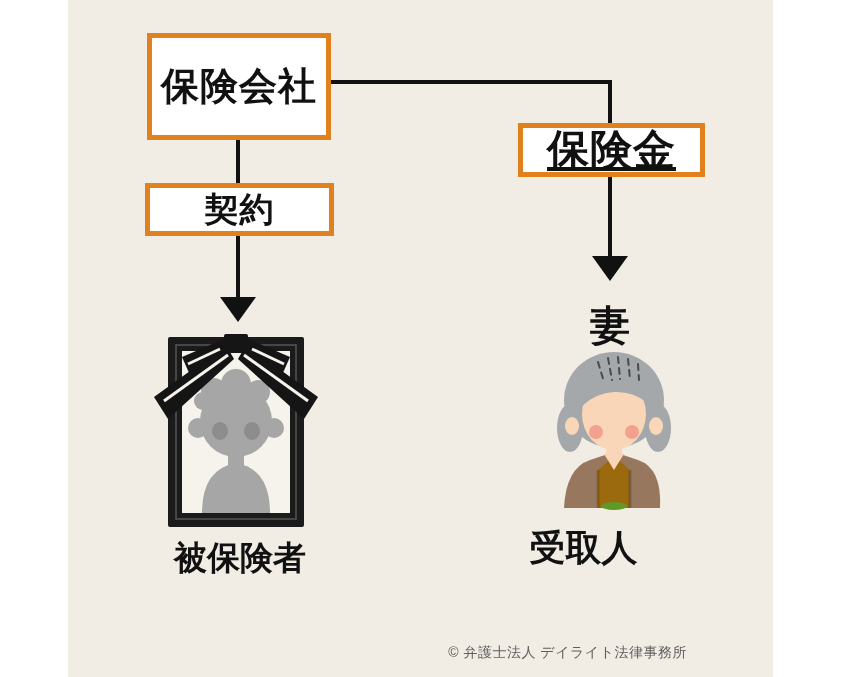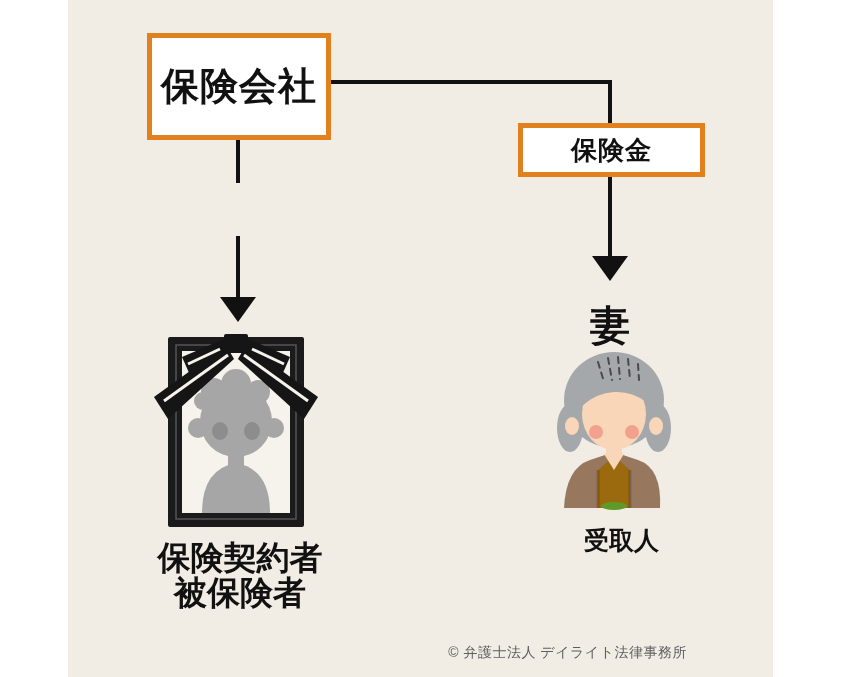--- a/index.html
+++ b/index.html
@@ -16,41 +16,41 @@
   .obox{
     position:absolute;box-sizing:border-box;
     background:var(--box-fill,#ffffff);
     border:5px solid var(--box-border,#e0811e);
     display:flex;align-items:center;justify-content:center;
     font-weight:700;letter-spacing:1px;
     z-index:3;
   }
   .box-insurer{left:147px;top:33px;width:184px;height:107px;font-size:38px;}
   .box-contract{left:145px;top:183px;width:189px;height:53px;font-size:34px;}
-  .box-benefit{left:518px;top:123px;width:187px;height:54px;font-size:26px;}
+  .box-benefit{left:518px;top:123px;width:187px;height:54px;font-size:42px;text-decoration:underline;}
 
   .line{position:absolute;background:var(--line,#111111);z-index:1;}
   .vline-a{left:236px;top:140px;width:4px;height:43px;}
   .vline-b{left:236px;top:236px;width:4px;height:62px;}
   .hline{left:331px;top:80px;width:279px;height:4px;}
   .vline-c{left:608px;top:80px;width:4px;height:43px;}
   .vline-d{left:608px;top:177px;width:4px;height:80px;}
 
   .arrowhead{
     position:absolute;width:0;height:0;z-index:2;
     border-left:18px solid transparent;
     border-right:18px solid transparent;
     border-top:25px solid var(--line,#111111);
   }
   .arrow-a{left:220px;top:297px;}
   .arrow-b{left:592px;top:256px;}
 
   .label{position:absolute;font-weight:700;text-align:center;z-index:2;}
   .wife-label{left:535px;top:298px;width:150px;font-size:40px;}
-  .beneficiary-label{left:529px;top:524px;width:185px;font-size:25px;text-align:center;}
+  .beneficiary-label{left:491px;top:524px;width:185px;font-size:36px;text-align:center;}
   .caption-deceased{left:100px;top:540px;width:280px;font-size:33px;line-height:35px;}
 
   .photo-illustration{position:absolute;left:150px;top:333px;width:170px;height:200px;z-index:2;}
   .woman-illustration{position:absolute;left:552px;top:348px;width:124px;height:162px;z-index:2;}
 
   .copyright{
     position:absolute;right:71px;top:644px;
     font-size:14px;font-weight:400;
     color:var(--copyright-text,#5f5f5f);
     letter-spacing:0.5px;z-index:2;
@@ -82,20 +82,23 @@
   <div class="line vline-a"></div>
   <div class="line vline-b"></div>
   <div class="arrowhead arrow-a"></div>
   <div class="line hline"></div>
   <div class="line vline-c"></div>
   <div class="line vline-d"></div>
   <div class="arrowhead arrow-b"></div>
 
   <div class="obox box-insurer">
     <span>保険会社</span>
+  </div>
+  <div class="obox box-contract">
+    <span>契約</span>
   </div>
   <div class="obox box-benefit">
     <span>保険金</span>
   </div>
 
   <svg class="photo-illustration" viewBox="0 0 170 200" aria-hidden="true">
     <rect class="f-frame" x="18" y="4" width="136" height="190" rx="2"></rect>
     <rect class="f-frameline" x="26" y="12" width="120" height="174"></rect>
     <rect class="f-mat" x="32" y="18" width="108" height="162"></rect>
 
@@ -146,18 +149,17 @@
     <polygon class="f-shirt" points="46,160 46,122 62,108 78,122 78,160"></polygon>
     <polygon class="f-skin" points="52,106 62,102 72,106 62,122"></polygon>
     <ellipse class="f-green" cx="62" cy="158" rx="13" ry="4"></ellipse>
     <path class="s-edge" d="M 46 160 L 46 122"></path>
     <path class="s-edge" d="M 78 160 L 78 122"></path>
   </svg>
 
   <div class="label wife-label">妻</div>
   <div class="label beneficiary-label">受取人</div>
   <div class="label caption-deceased">
-    <div>保険契約者</div>
     <div>被保険者</div>
   </div>
 
   <div class="copyright">© 弁護士法人 デイライト法律事務所</div>
 </div>
 
 </body></html>

